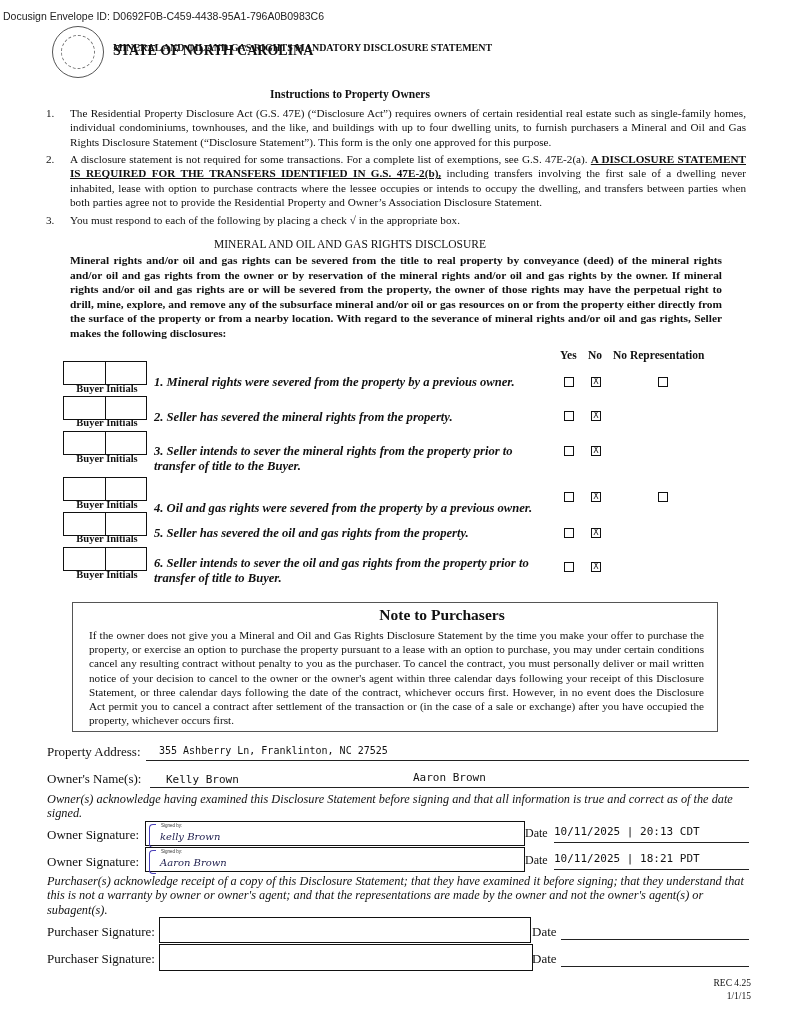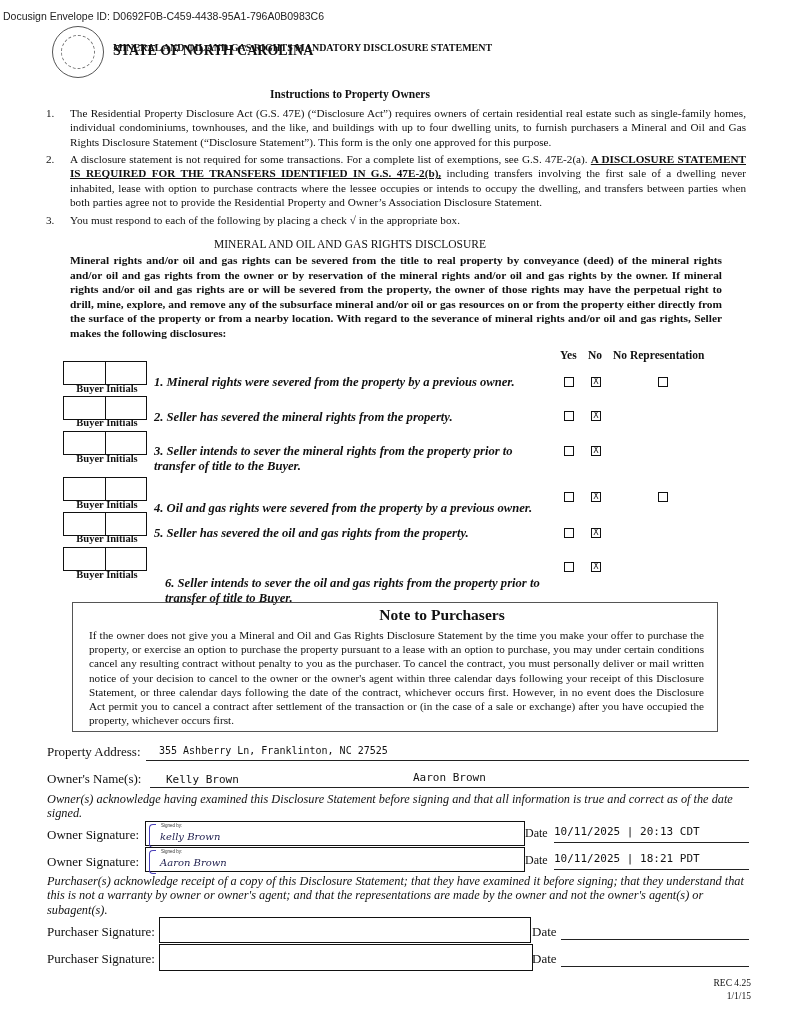--- a/index.html
+++ b/index.html
@@ -116,21 +116,21 @@
 <div class="abs init-label" style="top:533px;">Buyer Initials</div>
 <div class="abs q" style="top:526px;">5. Seller has severed the oil and gas rights from the property.</div>
 <div class="abs cb" style="left:564px;top:528px;"></div>
 <div class="abs cb x" style="left:591px;top:528px;">X</div>
 
 <div class="abs initials" style="top:547px;">
     <div class="cell"></div>
     <div class="cell"></div>
   </div>
 <div class="abs init-label" style="top:569px;">Buyer Initials</div>
-<div class="abs q" style="top:576px;margin-left:11px;">6. Seller intends to sever the oil and gas rights from the property prior to transfer of title to Buyer.</div>
+<div class="abs q" style="top:556px;">6. Seller intends to sever the oil and gas rights from the property prior to transfer of title to Buyer.</div>
 <div class="abs cb" style="left:564px;top:562px;"></div>
 <div class="abs cb x" style="left:591px;top:562px;">X</div>
 
 <div class="abs note-box"></div>
 <div class="abs note-title">Note to Purchasers</div>
 <div class="abs note-body">If the owner does not give you a Mineral and Oil and Gas Rights Disclosure Statement by the time you make your offer to purchase the property, or exercise an option to purchase the property pursuant to a lease with an option to purchase, you may under certain conditions cancel any resulting contract without penalty to you as the purchaser. To cancel the contract, you must personally deliver or mail written notice of your decision to cancel to the owner or the owner's agent within three calendar days following your receipt of this Disclosure Statement, or three calendar days following the date of the contract, whichever occurs first. However, in no event does the Disclosure Act permit you to cancel a contract after settlement of the transaction or (in the case of a sale or exchange) after you have occupied the property, whichever occurs first.</div>
 
 <div class="abs lbl" style="left:47px;top:744px;">Property Address:</div>
 <div class="abs line" style="left:146px;top:760px;width:603px;"></div>
 <div class="abs mono" style="left:159px;top:745px;font-size:10px;">355 Ashberry Ln, Franklinton, NC 27525</div>

